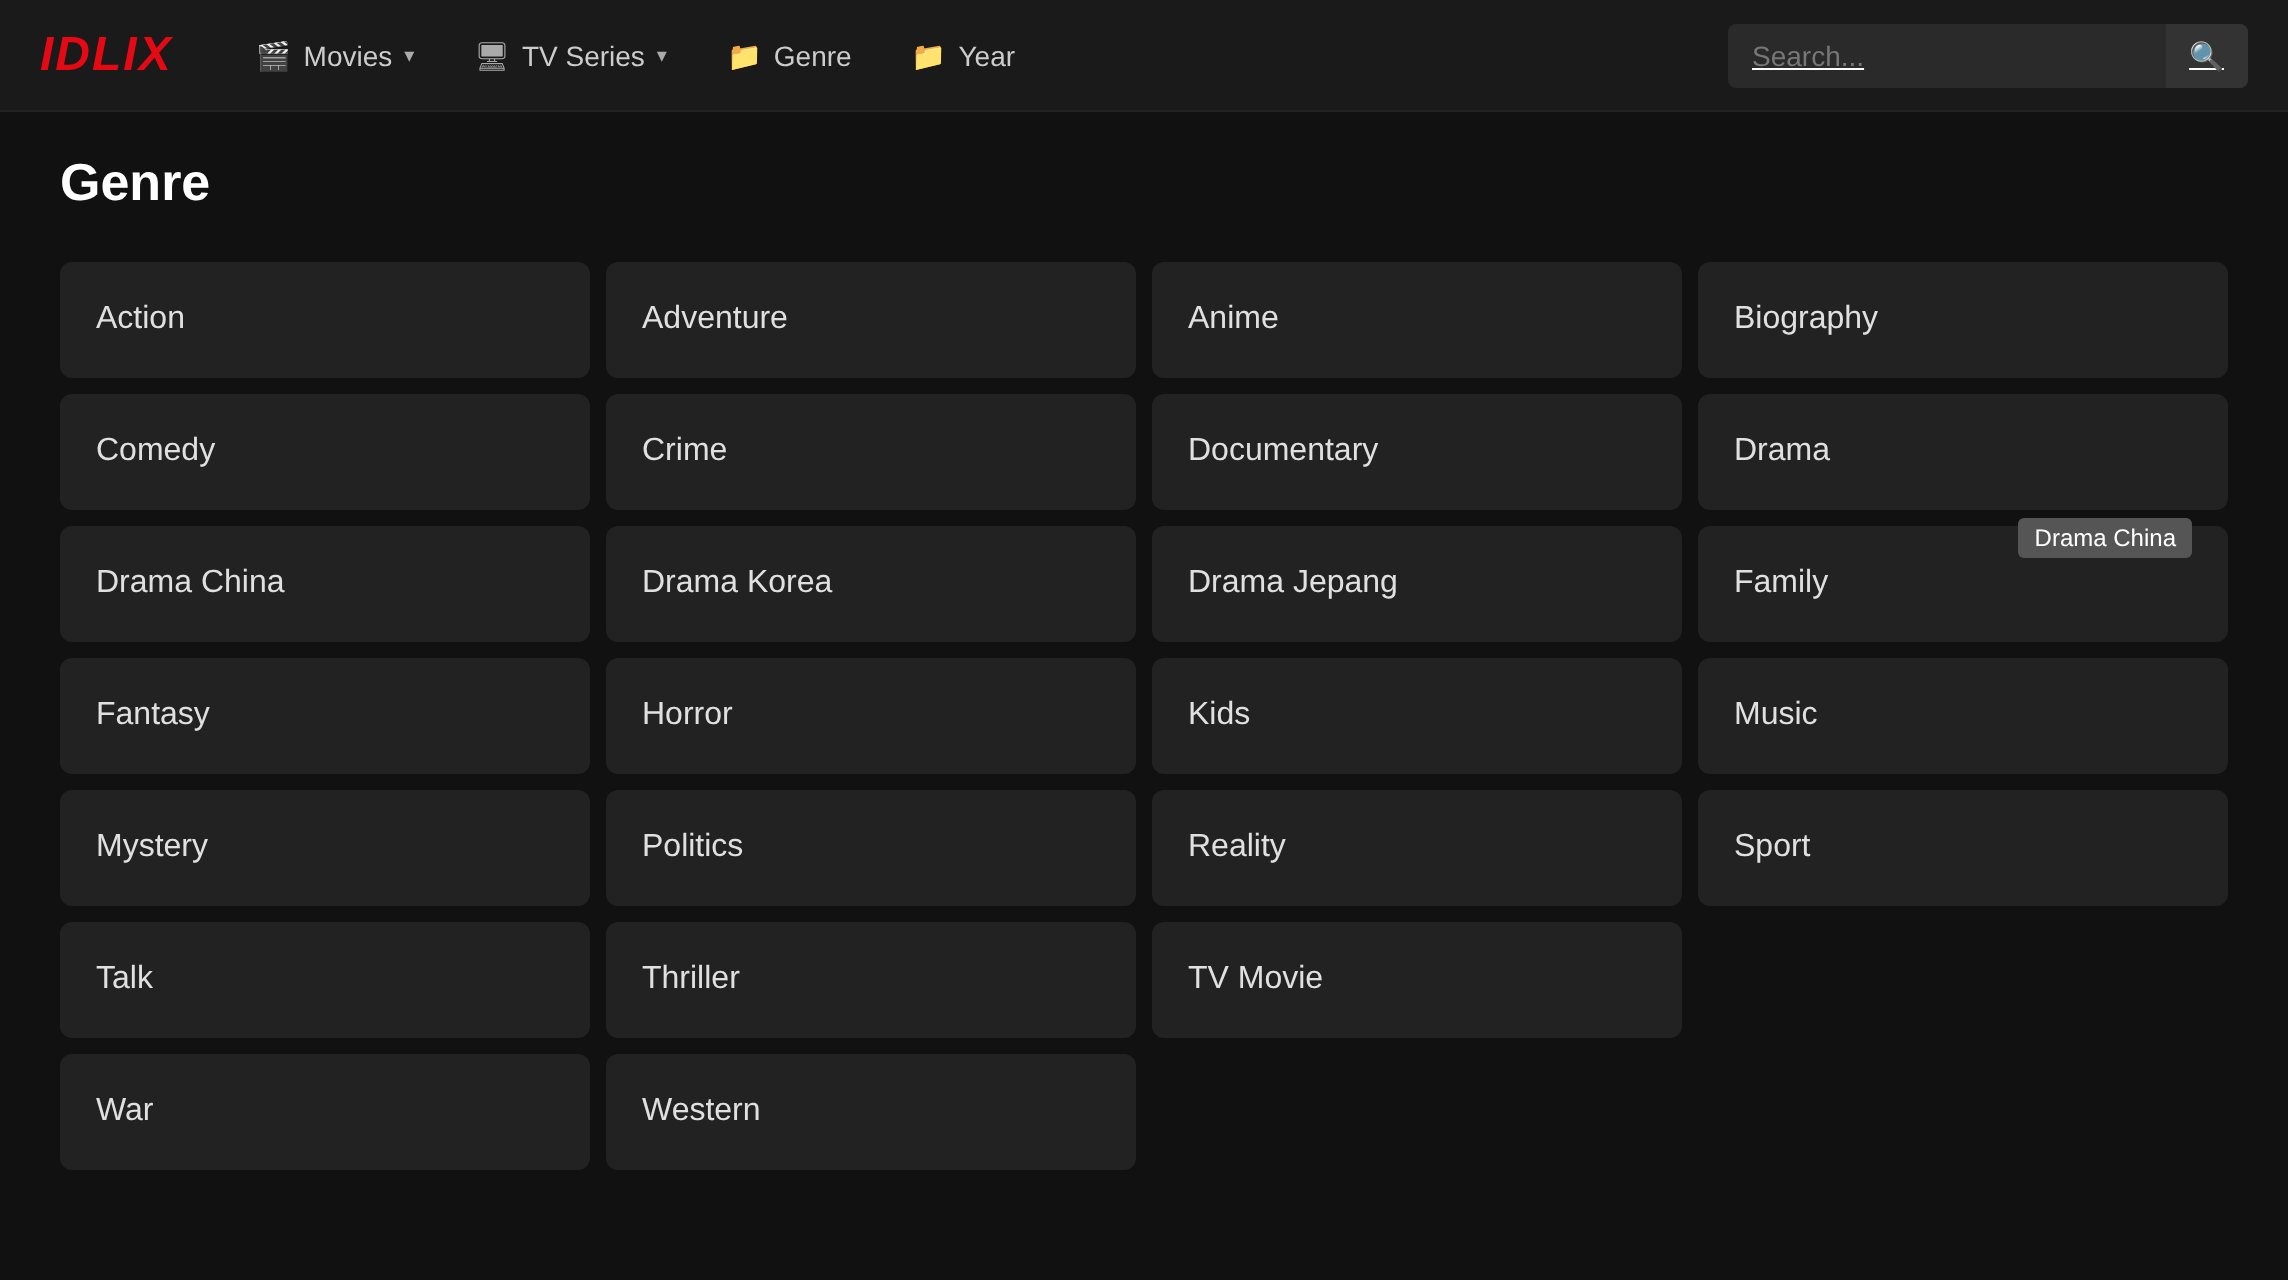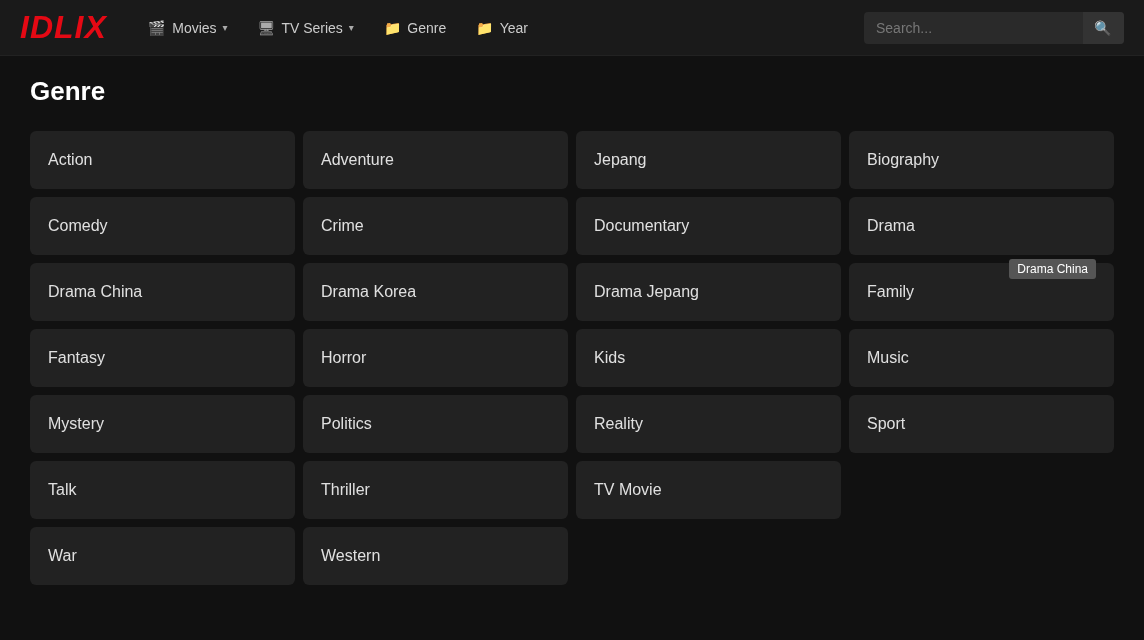--- a/index.html
+++ b/index.html
@@ -14,21 +14,21 @@
     
     nav {
       background-color: #1a1a1a;
       display: flex;
       align-items: center;
       padding: 0 20px;
       height: 56px;
       border-bottom: 1px solid #222;
     }
     .logo {
-      font-size: 32px;
+      font-size: 24px;
       font-weight: 900;
       color: #e50914;
       letter-spacing: 1px;
       margin-right: 30px;
       font-style: italic;
     }
     .nav-links {
       display: flex;
       gap: 6px;
       flex: 1;
@@ -49,20 +49,21 @@
     }
     .nav-arrow { font-size: 10px; color: #aaa; }
 
     .search-bar {
       display: flex;
       align-items: center;
       background: #2a2a2a;
       border-radius: 4px;
       overflow: hidden;
       width: 260px;
+      text-decoration: underline;
     }
     .search-input {
       background: transparent;
       border: none;
       outline: none;
       color: #ccc;
       padding: 8px 12px;
       font-size: 14px;
       flex: 1;
     }
@@ -151,21 +152,21 @@
   </div>
 </nav>
 
 <div class="main-content">
   <h1 class="page-title">Genre</h1>
 
   <div class="genre-grid" id="genre-grid">
 
   <div class="genre-card"><span>Action</span></div>
       <div class="genre-card"><span>Adventure</span></div>
-      <div class="genre-card"><span>Jepang</span></div>
+      <div class="genre-card"><span>Anime</span></div>
       <div class="genre-card"><span>Biography</span></div>
       <div class="genre-card"><span>Comedy</span></div>
       <div class="genre-card"><span>Crime</span></div>
       <div class="genre-card"><span>Documentary</span></div>
       <div class="genre-card"><span>Drama</span></div>
       <div class="genre-card"><span>Drama China</span></div>
       <div class="genre-card"><span>Drama Korea</span></div>
       <div class="genre-card"><span>Drama Jepang</span></div>
       <div class="genre-card"><span>Family</span><div class="tooltip">Drama China</div></div>
       <div class="genre-card"><span>Fantasy</span></div>

